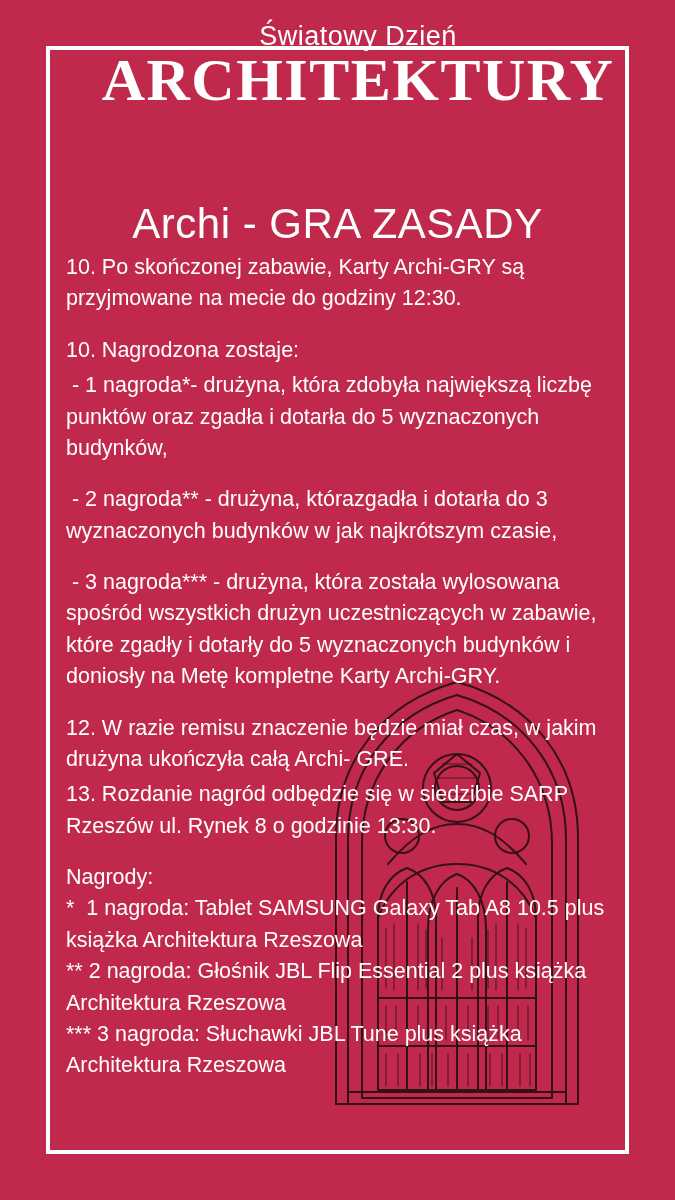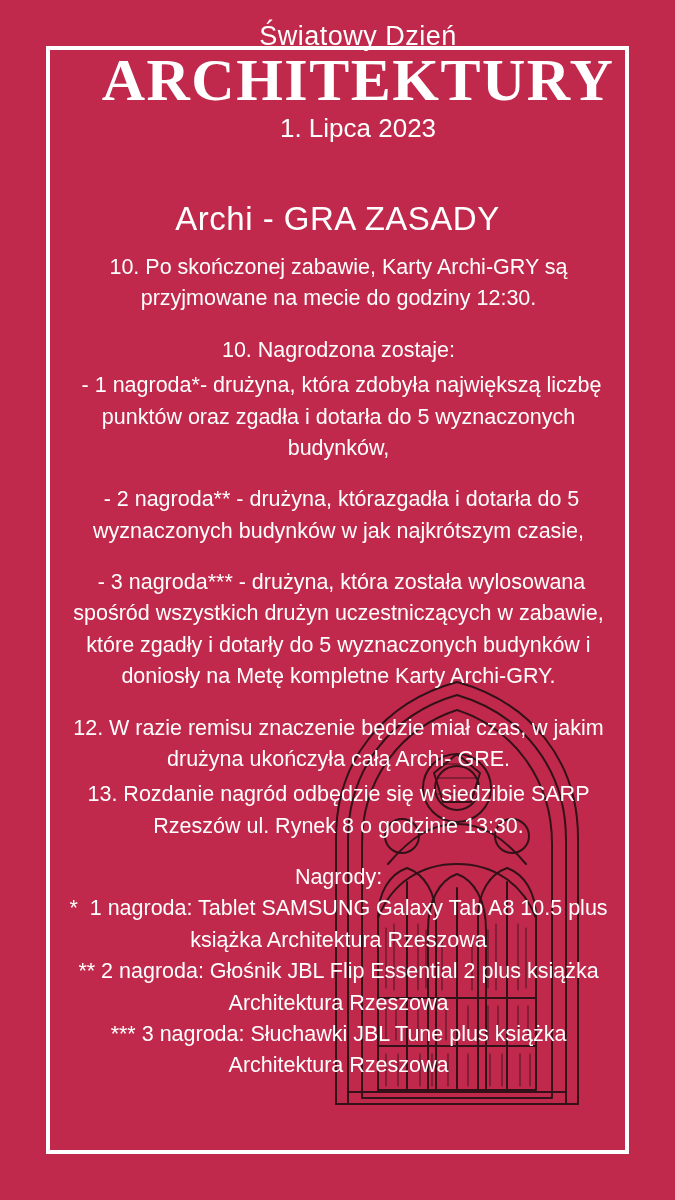--- a/index.html
+++ b/index.html
@@ -77,39 +77,38 @@
     margin-top: 2px;
     color: #ffffff;
   }
 
   .section-title {
     position: absolute;
     left: 0;
     right: 0;
     top: 200px;
     text-align: center;
-    font-size: 33px;
+    font-size: 42px;
     letter-spacing: 0.5px;
     color: #ffffff;
   }
 
   
   .body-copy {
     position: absolute;
     left: 66px;
     top: 252px;
     width: 545px;
     font-size: 21.5px;
     line-height: 1.46;
     color: #ffffff;
   }
   .para {
     margin: 0 0 20px 0;
     white-space: pre-wrap;
-    text-align: center;
   }
   .para.tight {
     margin-bottom: 4px;
   }
   .para.nogap {
     margin-bottom: 4px;
   }
   .prizes .para {
     margin-bottom: 0;
   }
@@ -184,30 +183,29 @@
 
     <line x1="14" y1="436" x2="256" y2="436"></line>
     <line x1="26" y1="424" x2="244" y2="424"></line>
   </svg>
 
   <div class="frame"></div>
 
   <div class="header">
     <div class="kicker">Światowy Dzień</div>
     <div class="bigtitle">ARCHITEKTURY</div>
-    <div class="dateline">1. Lipca 2023</div>
   </div>
 
   <div class="section-title">Archi - GRA ZASADY</div>
 
   <div class="body-copy">
     <p class="para">10. Po skończonej zabawie, Karty Archi-GRY są przyjmowane na mecie do godziny 12:30.</p>
     <p class="para nogap">10. Nagrodzona zostaje:</p>
     <p class="para"> - 1 nagroda*- drużyna, która zdobyła największą liczbę punktów oraz zgadła i dotarła do 5 wyznaczonych budynków,</p>
-    <p class="para"> - 2 nagroda** - drużyna, którazgadła i dotarła do 5 wyznaczonych budynków w jak najkrótszym czasie,</p>
+    <p class="para"> - 2 nagroda** - drużyna, którazgadła i dotarła do 3 wyznaczonych budynków w jak najkrótszym czasie,</p>
     <p class="para"> - 3 nagroda*** - drużyna, która została wylosowana spośród wszystkich drużyn uczestniczących w zabawie, które zgadły i dotarły do 5 wyznaczonych budynków i doniosły na Metę kompletne Karty Archi-GRY.</p>
     <p class="para tight">12. W razie remisu znaczenie będzie miał czas, w jakim drużyna ukończyła całą Archi- GRE.</p>
     <p class="para">13. Rozdanie nagród odbędzie się w siedzibie SARP Rzeszów ul. Rynek 8 o godzinie 13:30.</p>
 
     <div class="prizes">
       <p class="para">Nagrody:</p>
       <p class="para">*  1 nagroda: Tablet SAMSUNG Galaxy Tab A8 10.5 plus książka Architektura Rzeszowa</p>
       <p class="para">** 2 nagroda: Głośnik JBL Flip Essential 2 plus książka Architektura Rzeszowa</p>
       <p class="para">*** 3 nagroda: Słuchawki JBL Tune plus książka Architektura Rzeszowa</p>
     </div>

